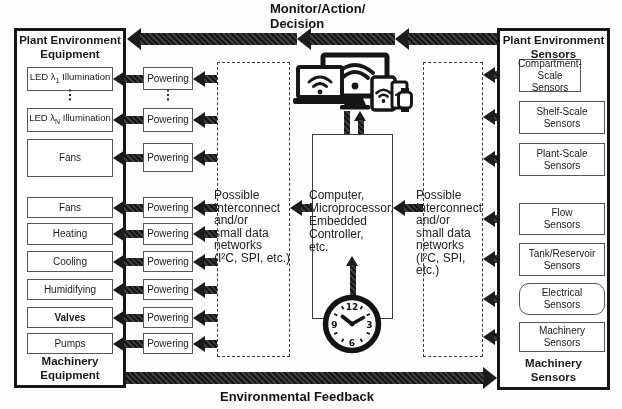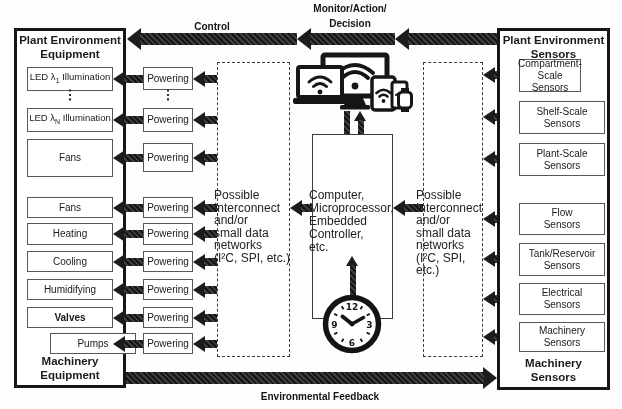--- a/index.html
+++ b/index.html
@@ -10,22 +10,22 @@
   .box{position:absolute;box-sizing:border-box;background:#fff;border:1.5px solid #575757;
        display:flex;align-items:center;justify-content:center;text-align:center;
        font-size:10px;line-height:12px;white-space:pre-line;}
   .outer{position:absolute;box-sizing:border-box;background:#fff;border:3px solid #161616;}
   .dashedbox{position:absolute;box-sizing:border-box;background:#fff;border:1.5px dashed #3c3c3c;}
   .compbox{position:absolute;box-sizing:border-box;background:#fff;border:1.5px solid #3c3c3c;}
   .hdr{position:absolute;left:0;right:0;text-align:center;font-weight:bold;
        font-size:11.5px;line-height:13.5px;white-space:pre-line;}
   .ftr{position:absolute;left:0;right:0;bottom:3px;text-align:center;font-weight:bold;
        font-size:11.5px;line-height:13.5px;white-space:pre-line;}
-  .lbl{position:absolute;font-weight:bold;font-size:10px;line-height:15px;
-       text-align:center;color:#141414;white-space:pre-line;}
+  .lbl{position:absolute;font-weight:bold;font-size:13px;line-height:15px;
+       text-align:left;color:#141414;white-space:pre-line;}
   .dtx{position:absolute;white-space:pre-line;text-align:left;font-size:12px;
        line-height:12.5px;color:#222;}
   .dots{position:absolute;text-align:center;font-weight:bold;font-size:13px;
         line-height:6px;color:#222;}
   sub{font-size:7px;}
   
   .al{position:absolute;height:16px;}
   .al::before{content:"";position:absolute;left:0;top:50%;margin-top:-8px;width:0;height:0;
      border-top:8px solid transparent;border-bottom:8px solid transparent;border-right:12px solid #1c1c1c;}
   .al::after{content:"";position:absolute;left:11px;right:0;top:50%;margin-top:-4px;height:8px;
@@ -51,21 +51,20 @@
   .vdown::after{content:"";position:absolute;bottom:9px;top:0;left:50%;margin-left:-3px;width:6px;
      background:repeating-linear-gradient(45deg,#161616 0 2px,#3e3e3e 2px 4px);}
 </style>
 </head>
 <body>
 
 <div class="stage">
 
   <div class="lbl" style="left:270px;top:1px;width:160px;">Monitor/Action/
 Decision</div>
-  <div class="lbl" style="left:152px;top:19px;width:120px;">Control</div>
 
   <div class="al big" style="left:127px;top:28px;width:170px;"></div>
   <div class="al big" style="left:297px;top:28px;width:98px;"></div>
   <div class="al big" style="left:395px;top:28px;width:102px;"></div>
 
   <div class="ar" style="left:125px;top:367px;width:372px;"></div>
   <div class="lbl" style="left:220px;top:389px;width:200px;">Environmental Feedback</div>
 
   <div class="outer" style="left:14px;top:28px;width:112px;height:360px;">
     <div class="hdr" style="top:3px;">Plant Environment
@@ -80,21 +79,21 @@
   <div class="dots" style="left:27px;top:92px;width:86px;">⋮</div>
   <div class="box" style="left:27px;top:108px;width:86px;height:24px;font-size:9.5px;">
     <span><span>LED λ</span><sub>N</sub><span> Illumination</span></span>
   </div>
   <div class="box" style="left:27px;top:139px;width:86px;height:38px;">Fans</div>
   <div class="box" style="left:27px;top:197px;width:86px;height:21px;">Fans</div>
   <div class="box" style="left:27px;top:223px;width:86px;height:22px;">Heating</div>
   <div class="box" style="left:27px;top:251px;width:86px;height:21px;">Cooling</div>
   <div class="box" style="left:27px;top:279px;width:86px;height:21px;">Humidifying</div>
   <div class="box" style="left:27px;top:307px;width:86px;height:21px;font-weight:bold;">Valves</div>
-  <div class="box" style="left:27px;top:333px;width:86px;height:21px;margin-left:23px;">Pumps</div>
+  <div class="box" style="left:27px;top:333px;width:86px;height:21px;">Pumps</div>
 
   <div class="al" style="left:113px;top:71px;width:30px;"></div>
   <div class="al" style="left:113px;top:112px;width:30px;"></div>
   <div class="al" style="left:113px;top:150px;width:30px;"></div>
   <div class="al" style="left:113px;top:200px;width:30px;"></div>
   <div class="al" style="left:113px;top:226px;width:30px;"></div>
   <div class="al" style="left:113px;top:254px;width:30px;"></div>
   <div class="al" style="left:113px;top:282px;width:30px;"></div>
   <div class="al" style="left:113px;top:310px;width:30px;"></div>
   <div class="al" style="left:113px;top:336px;width:30px;"></div>
@@ -243,18 +242,18 @@
   <div class="box" style="left:519px;top:59px;width:62px;height:33px;">Compartment-
 Scale Sensors</div>
   <div class="box" style="left:519px;top:101px;width:86px;height:33px;">Shelf-Scale
 Sensors</div>
   <div class="box" style="left:519px;top:143px;width:86px;height:33px;">Plant-Scale
 Sensors</div>
   <div class="box" style="left:519px;top:203px;width:86px;height:32px;">Flow
 Sensors</div>
   <div class="box" style="left:519px;top:243px;width:86px;height:33px;">Tank/Reservoir
 Sensors</div>
-  <div class="box" style="left:519px;top:283px;width:86px;height:32px;">Electrical
+  <div class="box" style="left:519px;top:283px;width:86px;height:32px;border-radius:10px;">Electrical
 Sensors</div>
   <div class="box" style="left:519px;top:322px;width:86px;height:30px;">Machinery
 Sensors</div>
 
 </div>
 
 </body></html>

